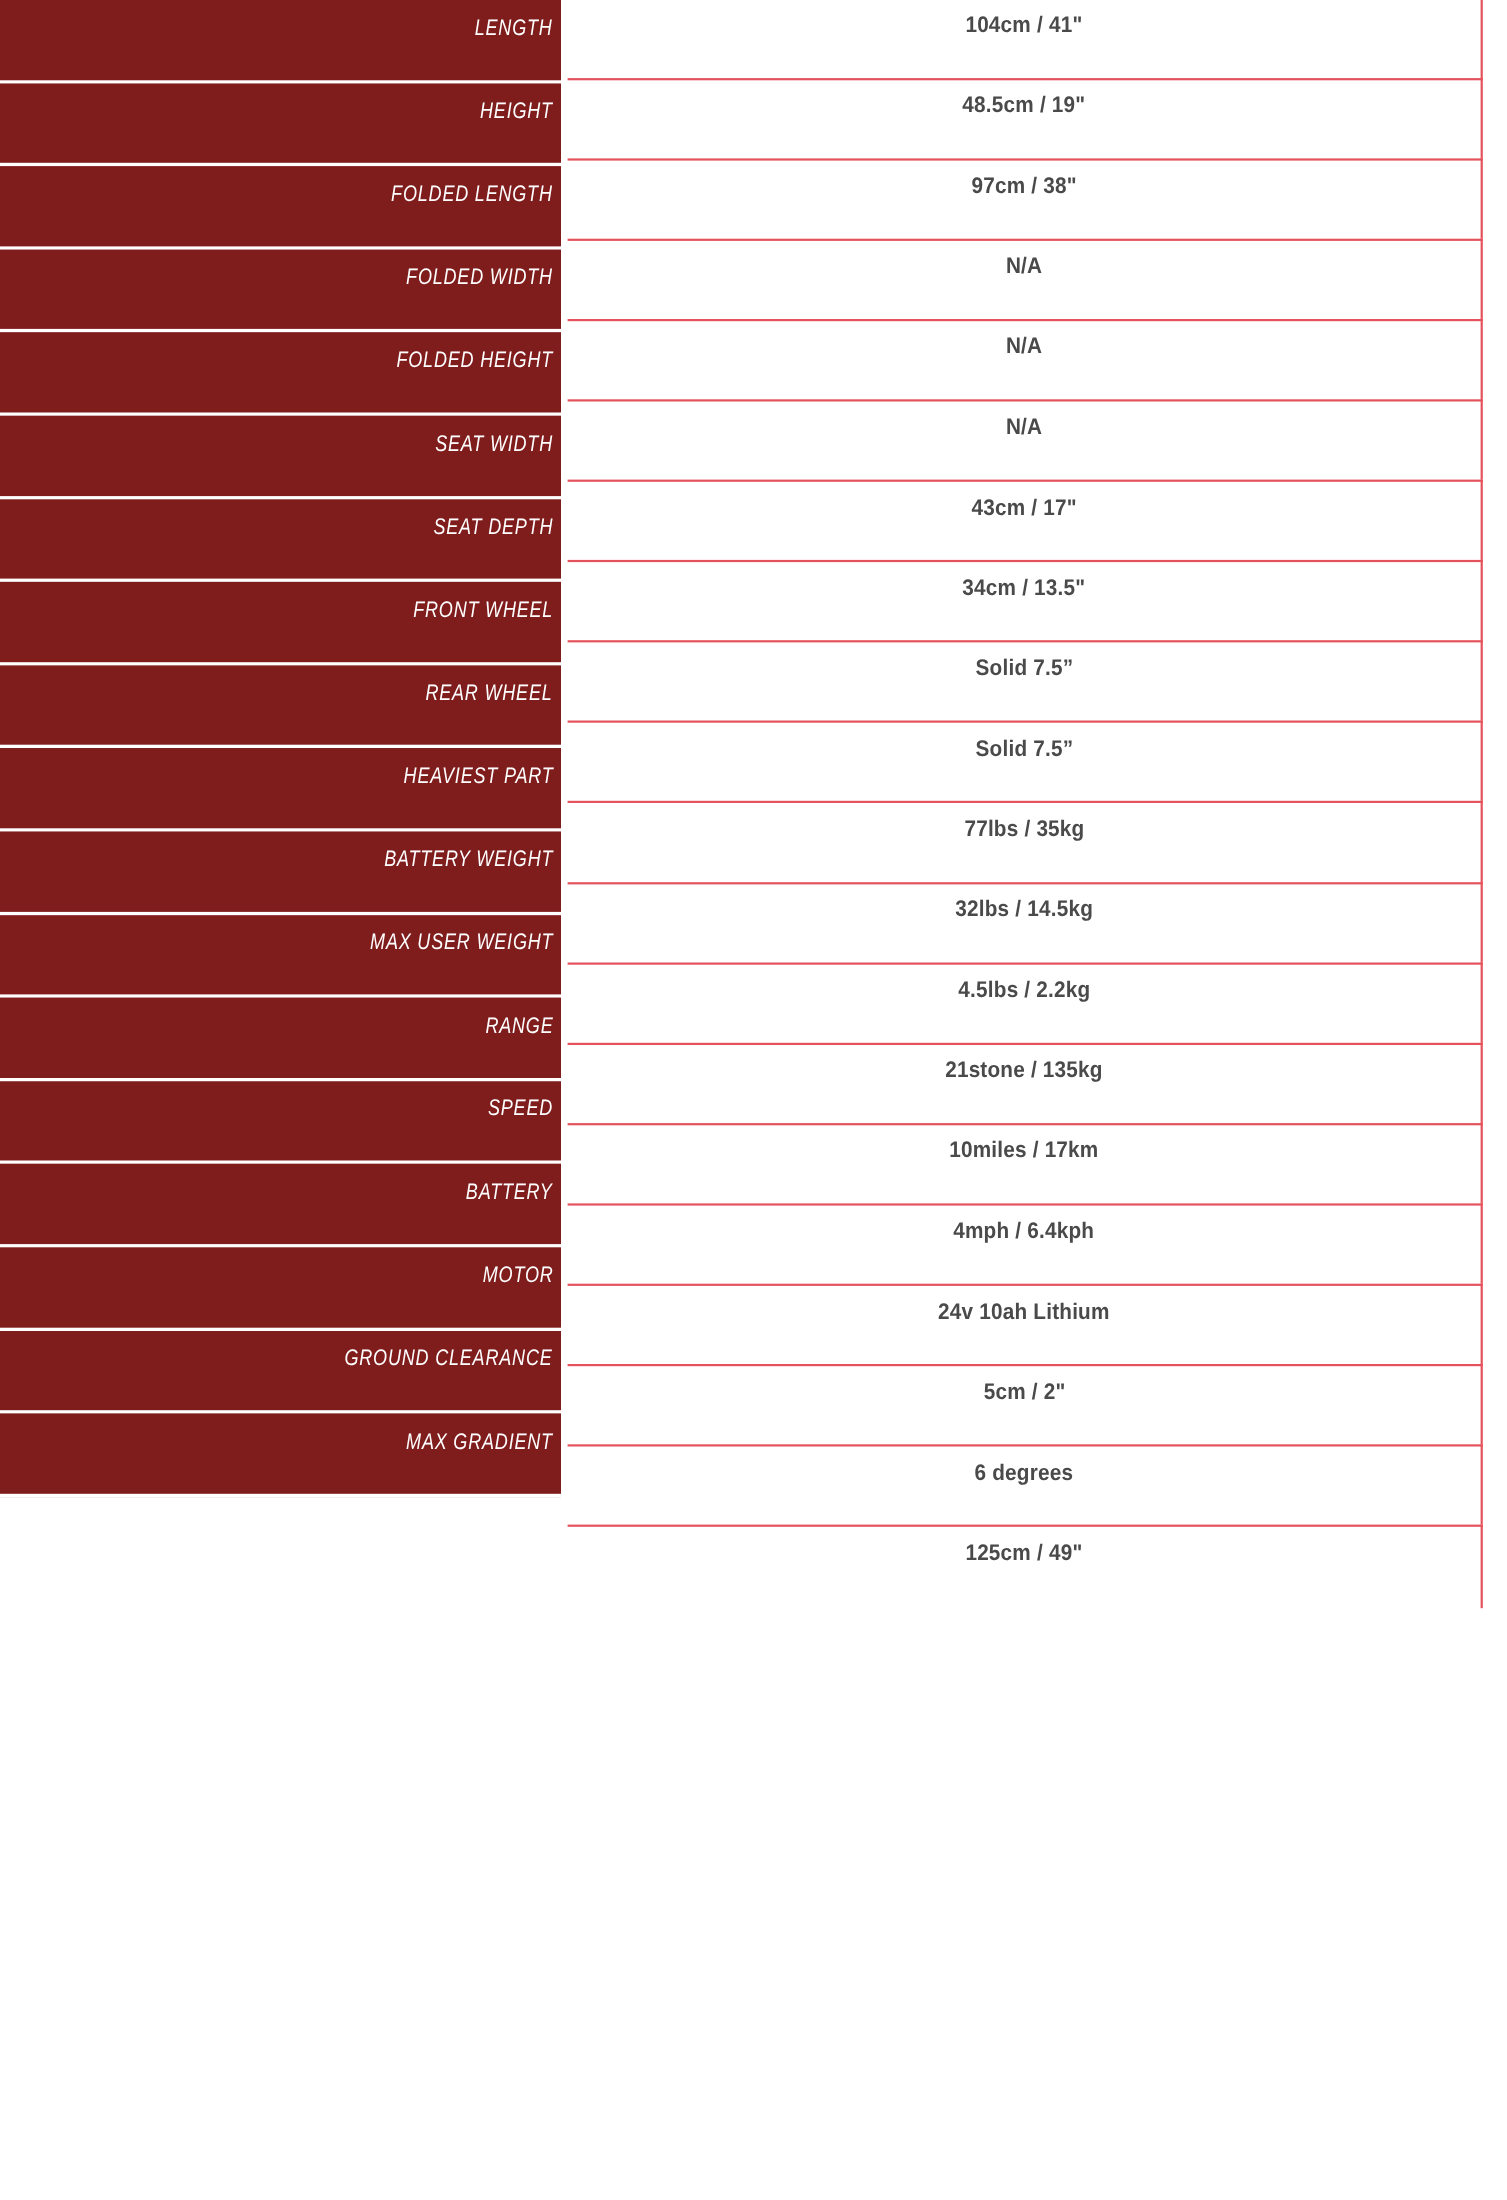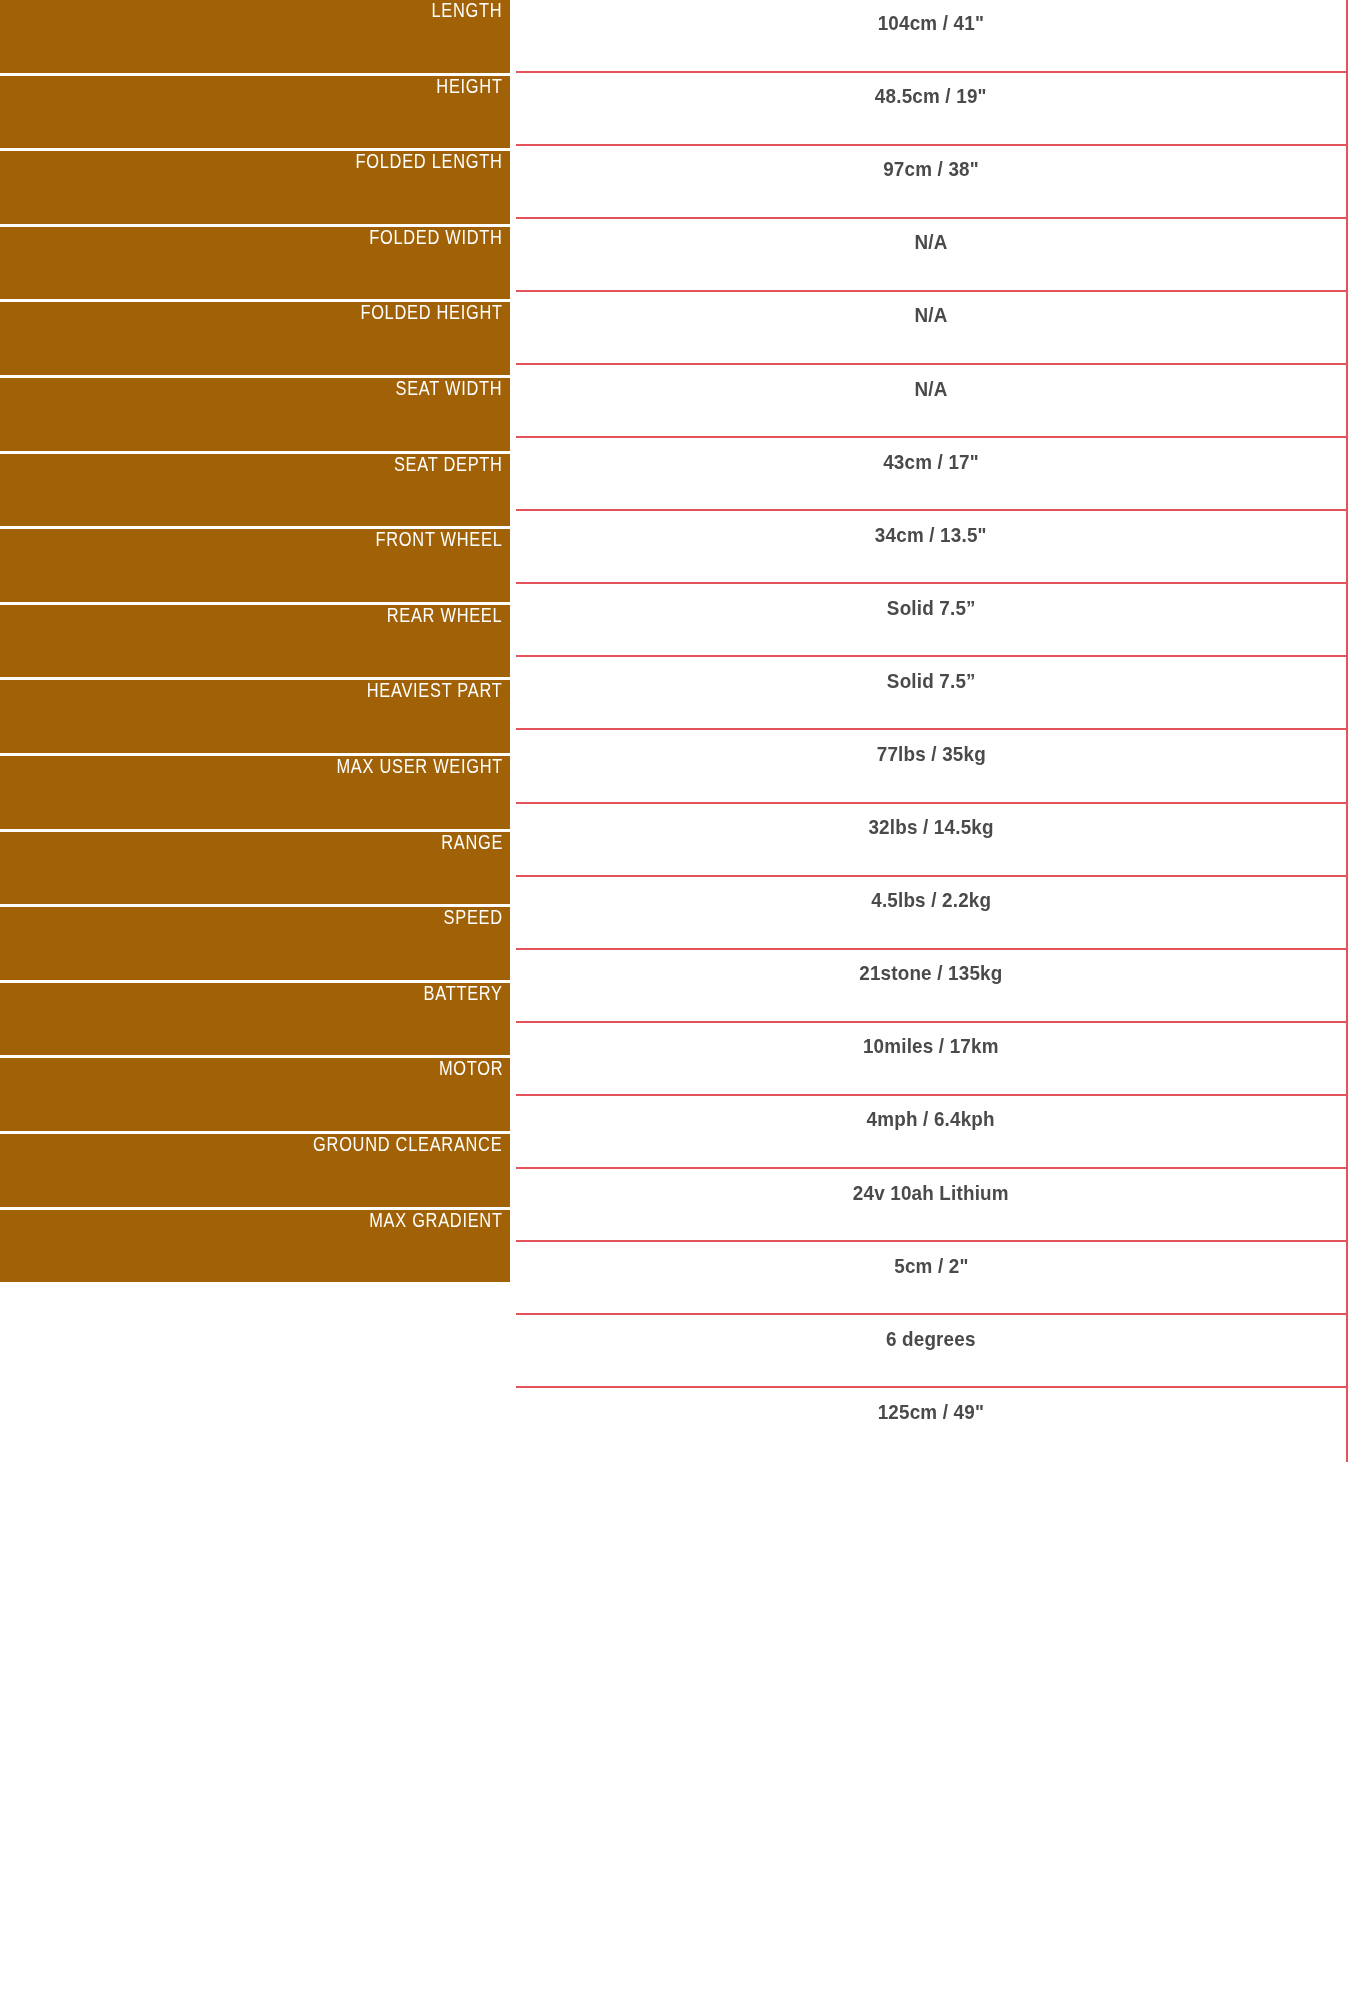--- a/index.html
+++ b/index.html
@@ -25,25 +25,26 @@
     position:absolute;
     top:0;
     left:0;
     width:510px;
   }
 
   .label-cell {
     position:relative;
     width:510px;
     height:75.6px;
-    background:#a16207;
+    background:#7f1d1d;
     border-bottom:3px solid #ffffff;
     display:flex;
-    align-items:flex-start;
+    align-items:center;
     justify-content:flex-end;
+    font-style:italic;
   }
 
   .label-cell .label-text {
     color:#ffffff;
     font-family:"Liberation Sans", sans-serif;
     font-size:20.5px;
     font-weight:400;
     letter-spacing:0.9px;
     line-height:1;
     text-transform:uppercase;
@@ -123,20 +124,23 @@
       <div class="label-cell">
         <span class="label-text">FRONT WHEEL</span>
       </div>
       <div class="label-cell">
         <span class="label-text">REAR WHEEL</span>
       </div>
       <div class="label-cell">
         <span class="label-text">HEAVIEST PART</span>
       </div>
       <div class="label-cell">
+        <span class="label-text">BATTERY WEIGHT</span>
+      </div>
+      <div class="label-cell">
         <span class="label-text">MAX USER WEIGHT</span>
       </div>
       <div class="label-cell">
         <span class="label-text">RANGE</span>
       </div>
       <div class="label-cell">
         <span class="label-text">SPEED</span>
       </div>
       <div class="label-cell">
         <span class="label-text">BATTERY</span>

